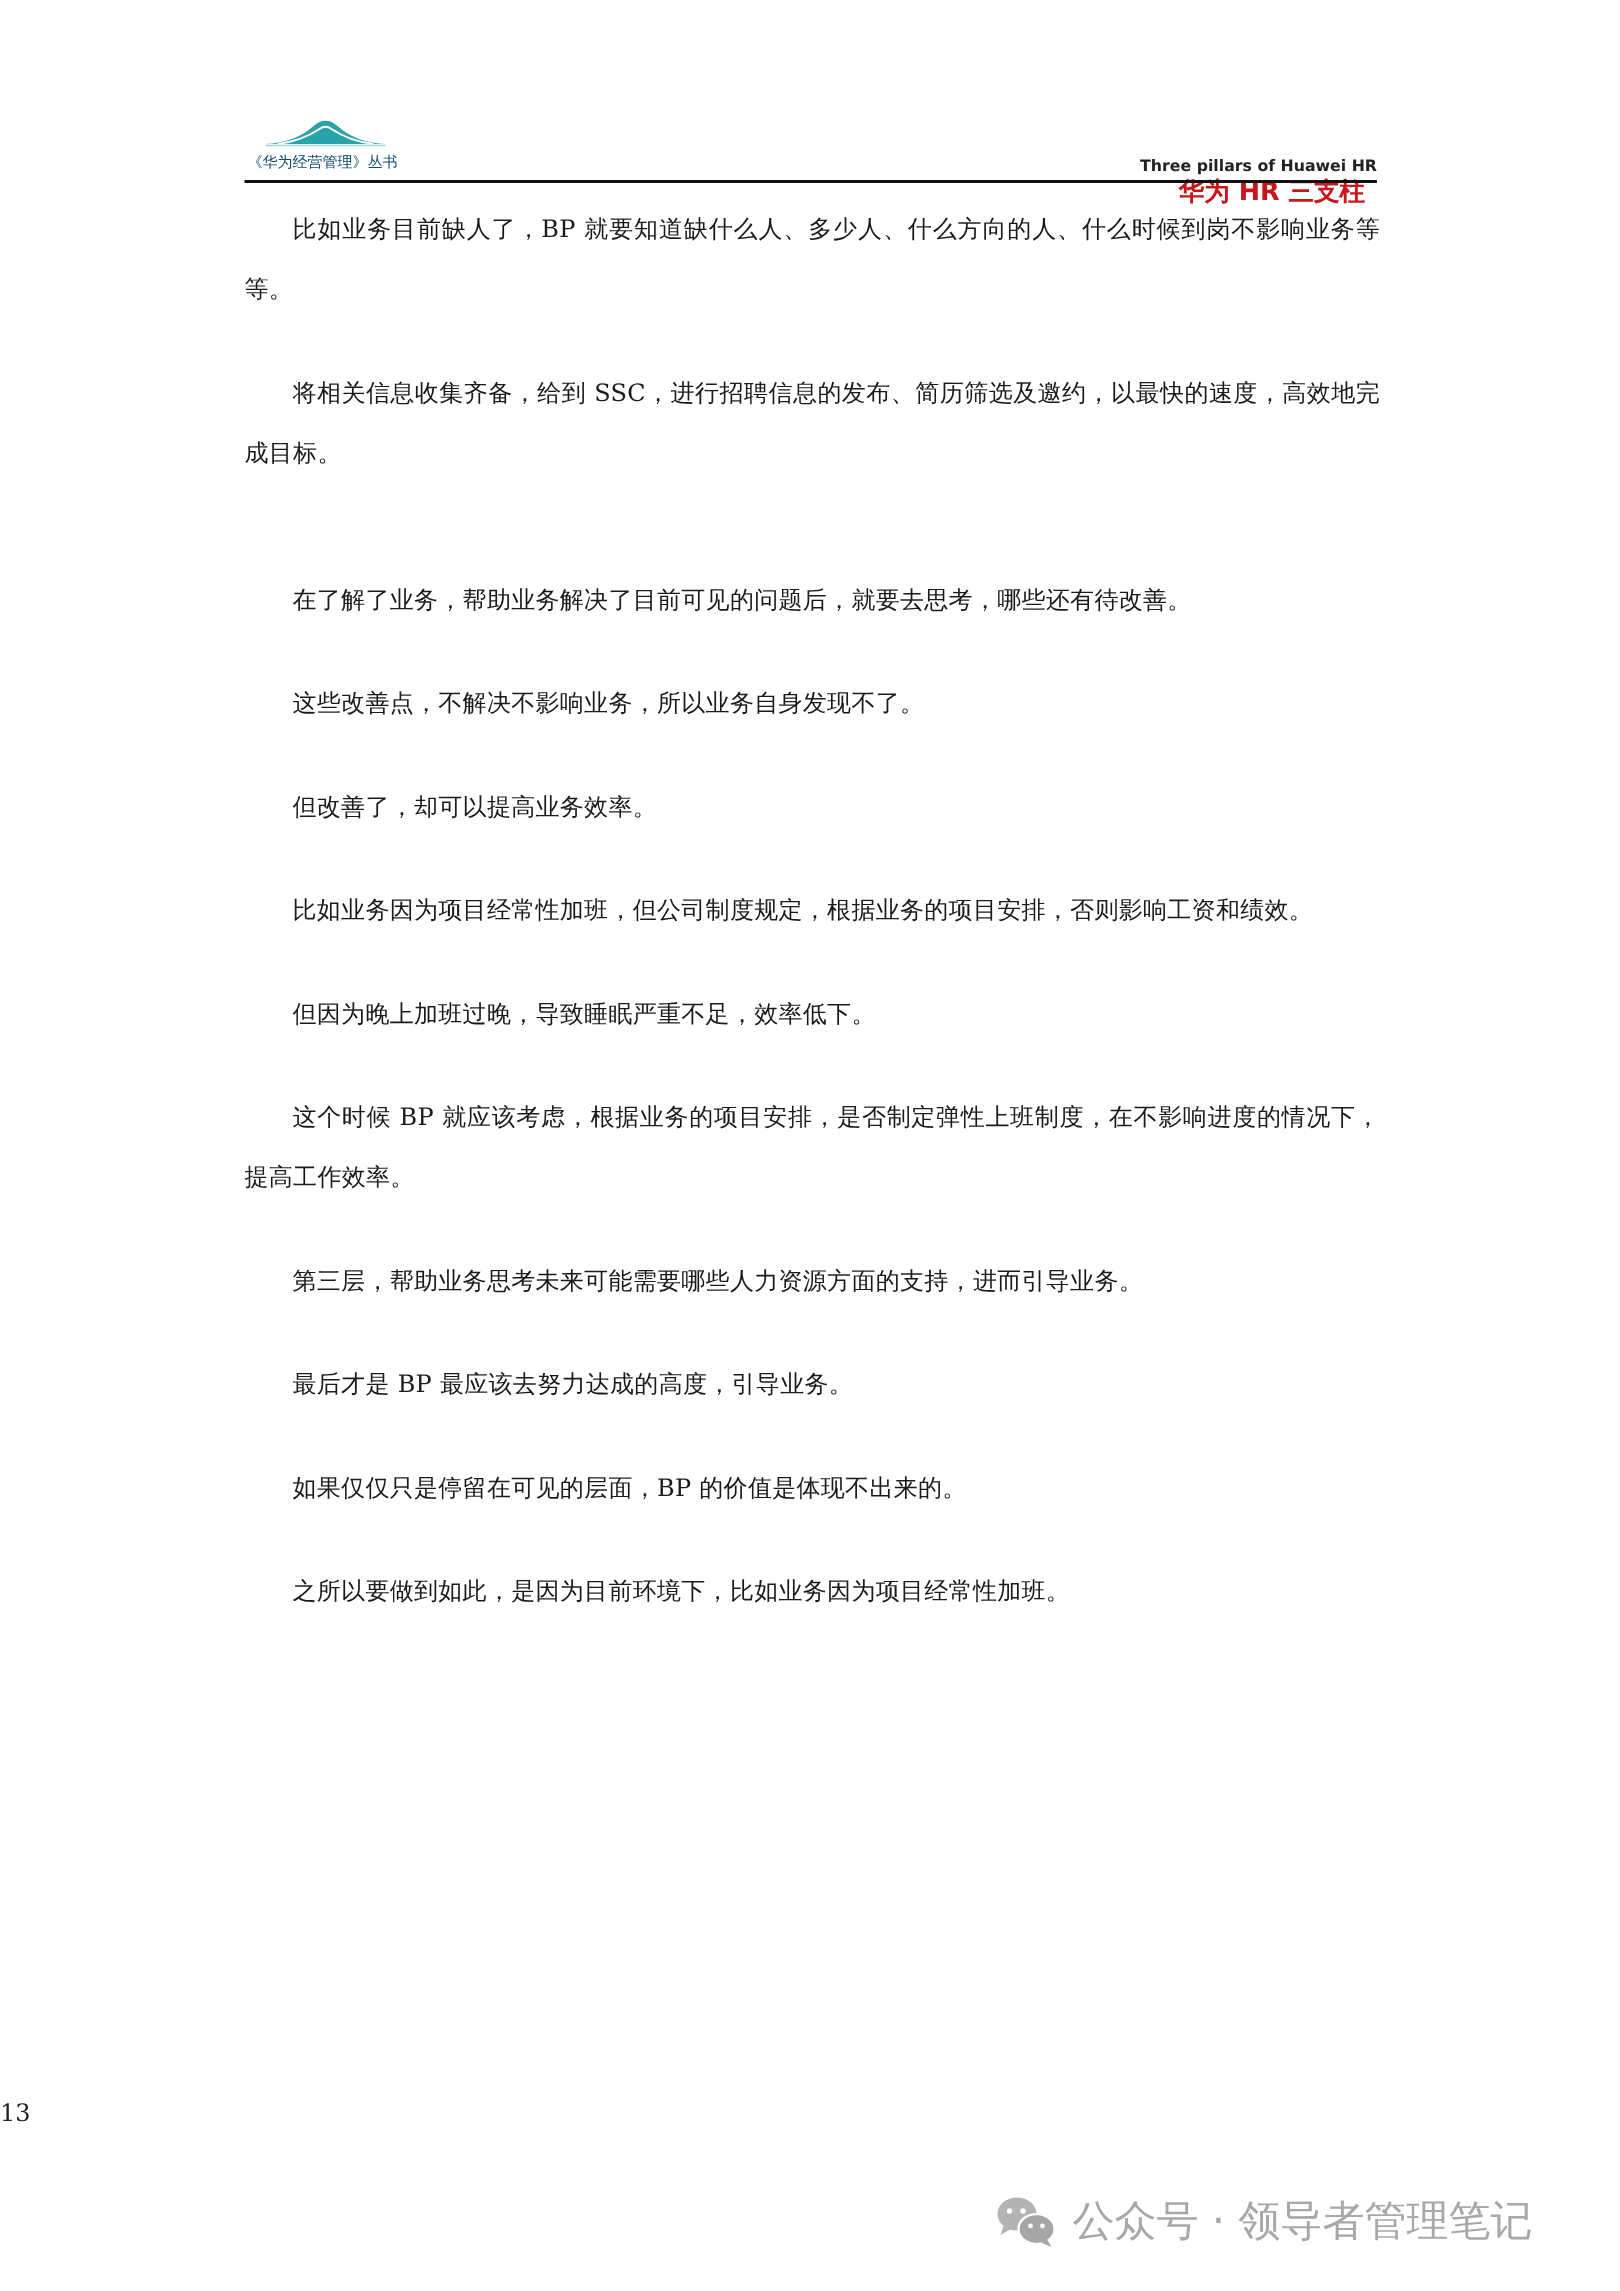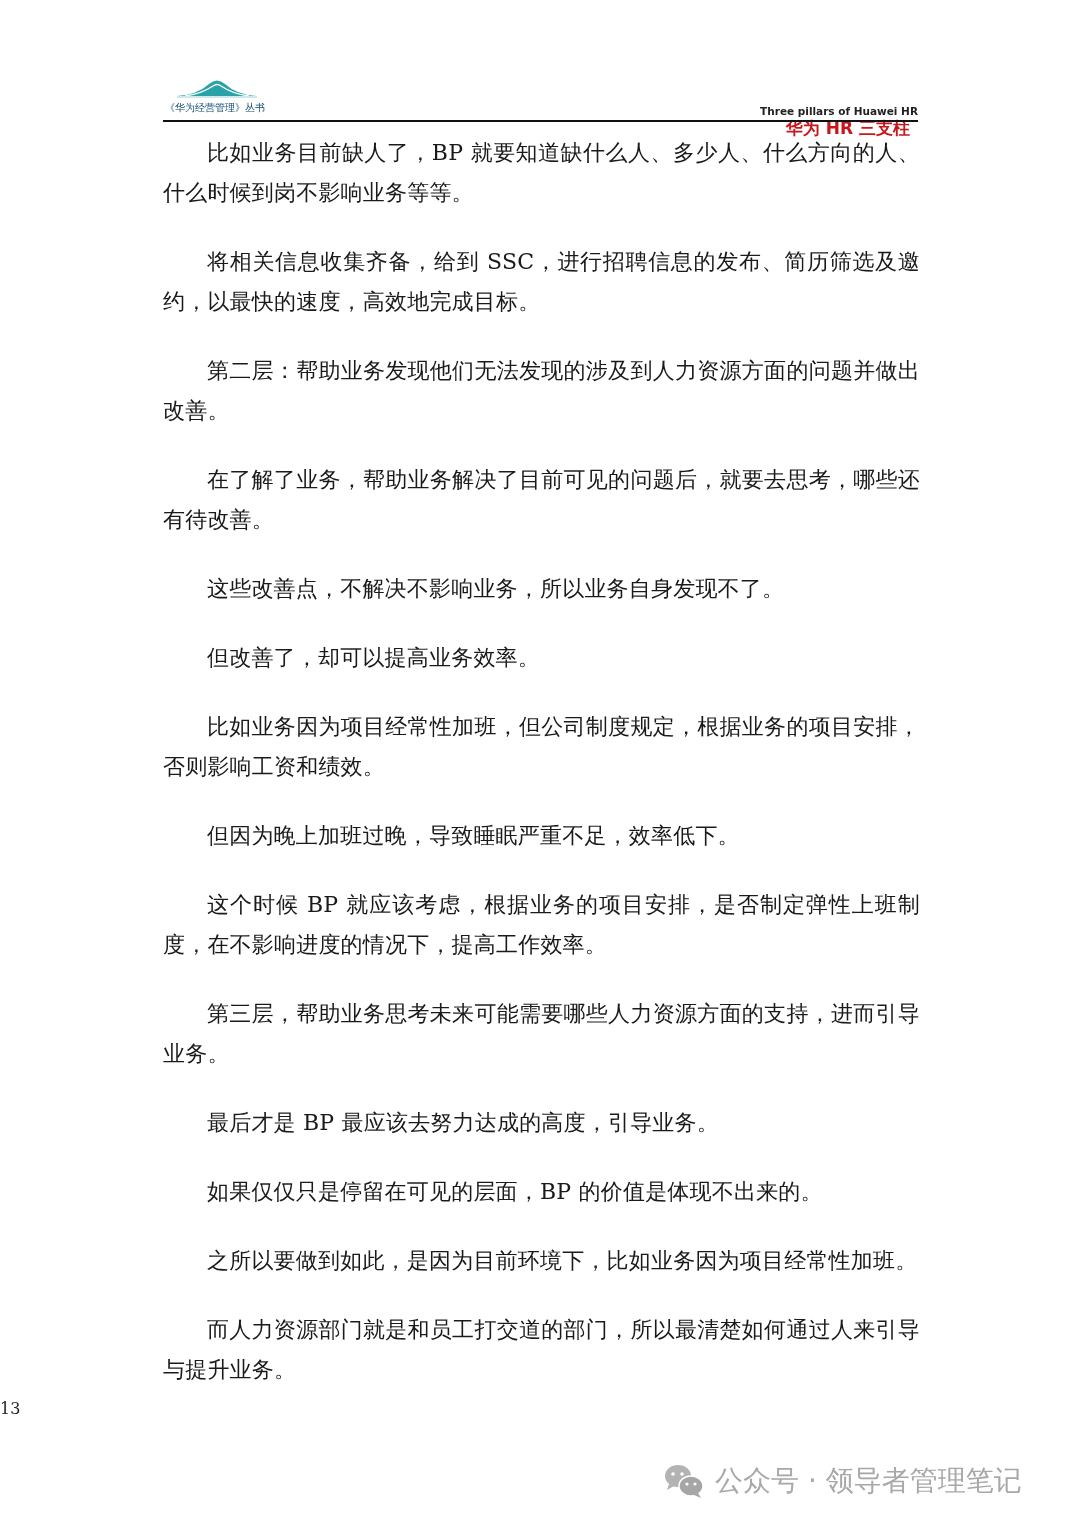--- a/index.html
+++ b/index.html
@@ -81,21 +81,21 @@
       line-height: 14px;
     }
     .content {
       position: absolute;
       left: 163px;
       top: 133px;
       width: 757px;
     }
     .para {
       margin: 0;
-      font-size: 22px;
+      font-size: 16px;
       line-height: 40px;
       text-indent: 2em;
       letter-spacing: 0.2px;
       text-align: justify;
       color: #1a1a1a;
     }
     .gap { height: 29px; }
     .page-number {
       position: absolute;
       left: 0;
@@ -156,21 +156,20 @@
     <div class="brand-subtitle">Three pillars of Huawei HR</div>
   </div>
   <div class="header-rule"></div>
 </header>
 
 <main class="content">
   <p class="para">比如业务目前缺人了，BP 就要知道缺什么人、多少人、什么方向的人、什么时候到岗不影响业务等等。</p>
   <div class="gap"></div>
   <p class="para">将相关信息收集齐备，给到 SSC，进行招聘信息的发布、简历筛选及邀约，以最快的速度，高效地完成目标。</p>
   <div class="gap"></div>
-  <p class="para">第二层：帮助业务发现他们无法发现的涉及到人力资源方面的问题并做出改善。</p>
   <div class="gap"></div>
   <p class="para">在了解了业务，帮助业务解决了目前可见的问题后，就要去思考，哪些还有待改善。</p>
   <div class="gap"></div>
   <p class="para">这些改善点，不解决不影响业务，所以业务自身发现不了。</p>
   <div class="gap"></div>
   <p class="para">但改善了，却可以提高业务效率。</p>
   <div class="gap"></div>
   <p class="para">比如业务因为项目经常性加班，但公司制度规定，根据业务的项目安排，否则影响工资和绩效。</p>
   <div class="gap"></div>
   <p class="para">但因为晚上加班过晚，导致睡眠严重不足，效率低下。</p>
@@ -178,21 +177,20 @@
   <p class="para">这个时候 BP 就应该考虑，根据业务的项目安排，是否制定弹性上班制度，在不影响进度的情况下，提高工作效率。</p>
   <div class="gap"></div>
   <p class="para">第三层，帮助业务思考未来可能需要哪些人力资源方面的支持，进而引导业务。</p>
   <div class="gap"></div>
   <p class="para">最后才是 BP 最应该去努力达成的高度，引导业务。</p>
   <div class="gap"></div>
   <p class="para">如果仅仅只是停留在可见的层面，BP 的价值是体现不出来的。</p>
   <div class="gap"></div>
   <p class="para">之所以要做到如此，是因为目前环境下，比如业务因为项目经常性加班。</p>
   <div class="gap"></div>
-  <p class="para">而人力资源部门就是和员工打交道的部门，所以最清楚如何通过人来引导与提升业务。</p>
 </main>
 
 <div class="page-number">13</div>
 
 <div class="wm-left">
   <svg class="badge-icon" viewBox="0 0 40 22">
     <g fill="none" stroke="#ffffff" stroke-width="3">
       <path d="M4 4 L4 20"></path>
       <path d="M10 8 Q6 20 14 20 Q20 20 20 16"></path>
       <circle cx="24" cy="6" r="4"></circle>

